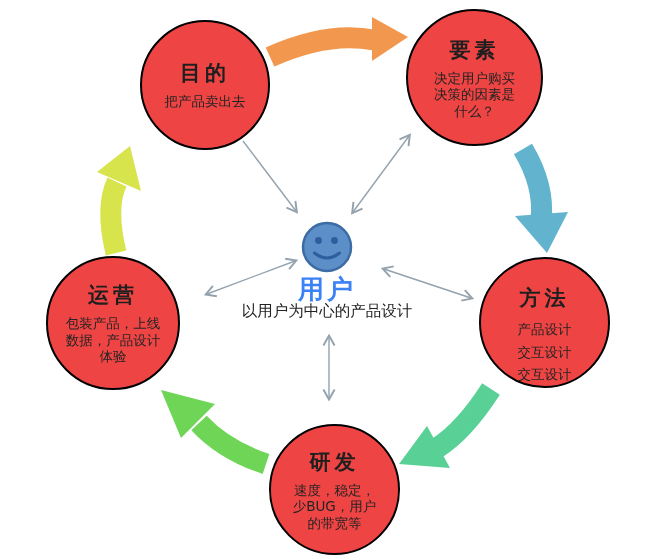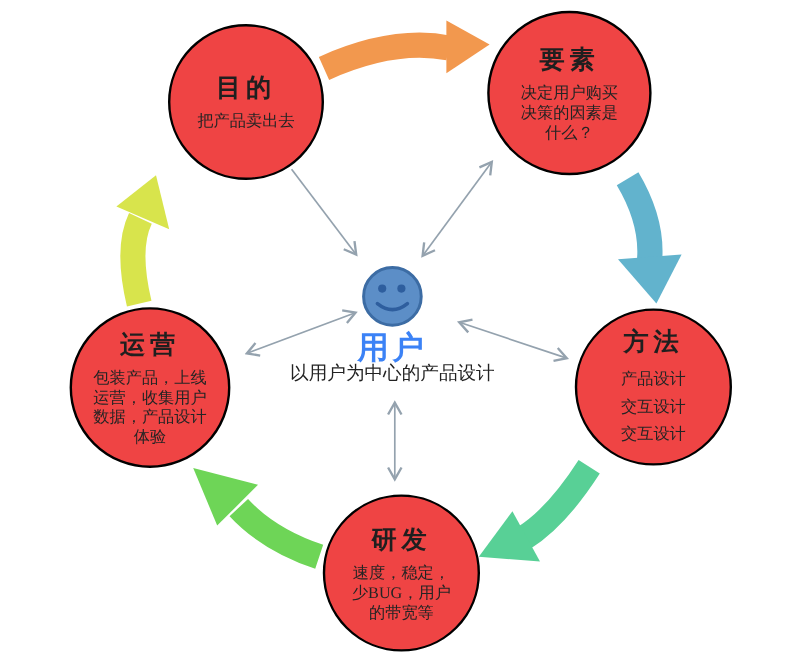--- a/index.html
+++ b/index.html
@@ -43,23 +43,23 @@
     margin-bottom: 6px;
     white-space: nowrap;
   }
   .node-line {
     font-size: 13.5px;
     color: #242424;
     white-space: nowrap;
   }
   .node-purpose     { left: 140px; top: 20px;  width: 130px; height: 130px; text-align: right; }
   .node-elements    { left: 406px; top: 9px;   width: 137px; height: 137px; }
-  .node-methods     { left: 479px; top: 257px; width: 131px; height: 131px; }
-  .node-dev         { left: 269px; top: 412px; width: 131px; height: 131px; font-family: Liberation Serif, serif; }
-  .node-operations  { left: 58px;  top: 256px; width: 134px; height: 134px; }
+  .node-methods     { left: 479px; top: 257px; width: 131px; height: 131px; justify-content: flex-end; }
+  .node-dev         { left: 269px; top: 424px; width: 131px; height: 131px; }
+  .node-operations  { left: 46px;  top: 256px; width: 134px; height: 134px; }
 
   .node-elements .node-line,
   .node-dev .node-line,
   .node-operations .node-line { line-height: 1.22; }
   .node-methods .node-line    { line-height: 1.68; }
   .node-purpose .node-line    { line-height: 1.3; }
 
   .center-face {
     position: absolute;
     left: 301px; top: 221px;
@@ -154,21 +154,20 @@
   <div class="node node-dev">
     <div class="node-title">研发</div>
     <div class="node-line">速度，稳定，</div>
     <div class="node-line">少BUG，用户</div>
     <div class="node-line">的带宽等</div>
   </div>
 
   <div class="node node-operations">
     <div class="node-title">运营</div>
     <div class="node-line">包装产品，上线</div>
-    <div class="node-line">运营，收集用户</div>
     <div class="node-line">数据，产品设计</div>
     <div class="node-line">体验</div>
   </div>
 
   <svg class="center-face" viewBox="0 0 52 52">
     <circle cx="26" cy="26" r="24" stroke-width="2.5" fill="#5C8EC7"></circle>
     <circle cx="26" cy="26" r="24" fill="none" stroke-width="2.5" stroke="#3C6CA4"></circle>
     <circle cx="17.5" cy="19.5" r="3.4" fill="#2E5E9E"></circle>
     <circle cx="33.5" cy="19.5" r="3.4" fill="#2E5E9E"></circle>
     <path d="M13.5,32 Q26,42 38.5,32" fill="none" stroke-width="3" stroke-linecap="round" stroke="#2E5E9E"></path>

